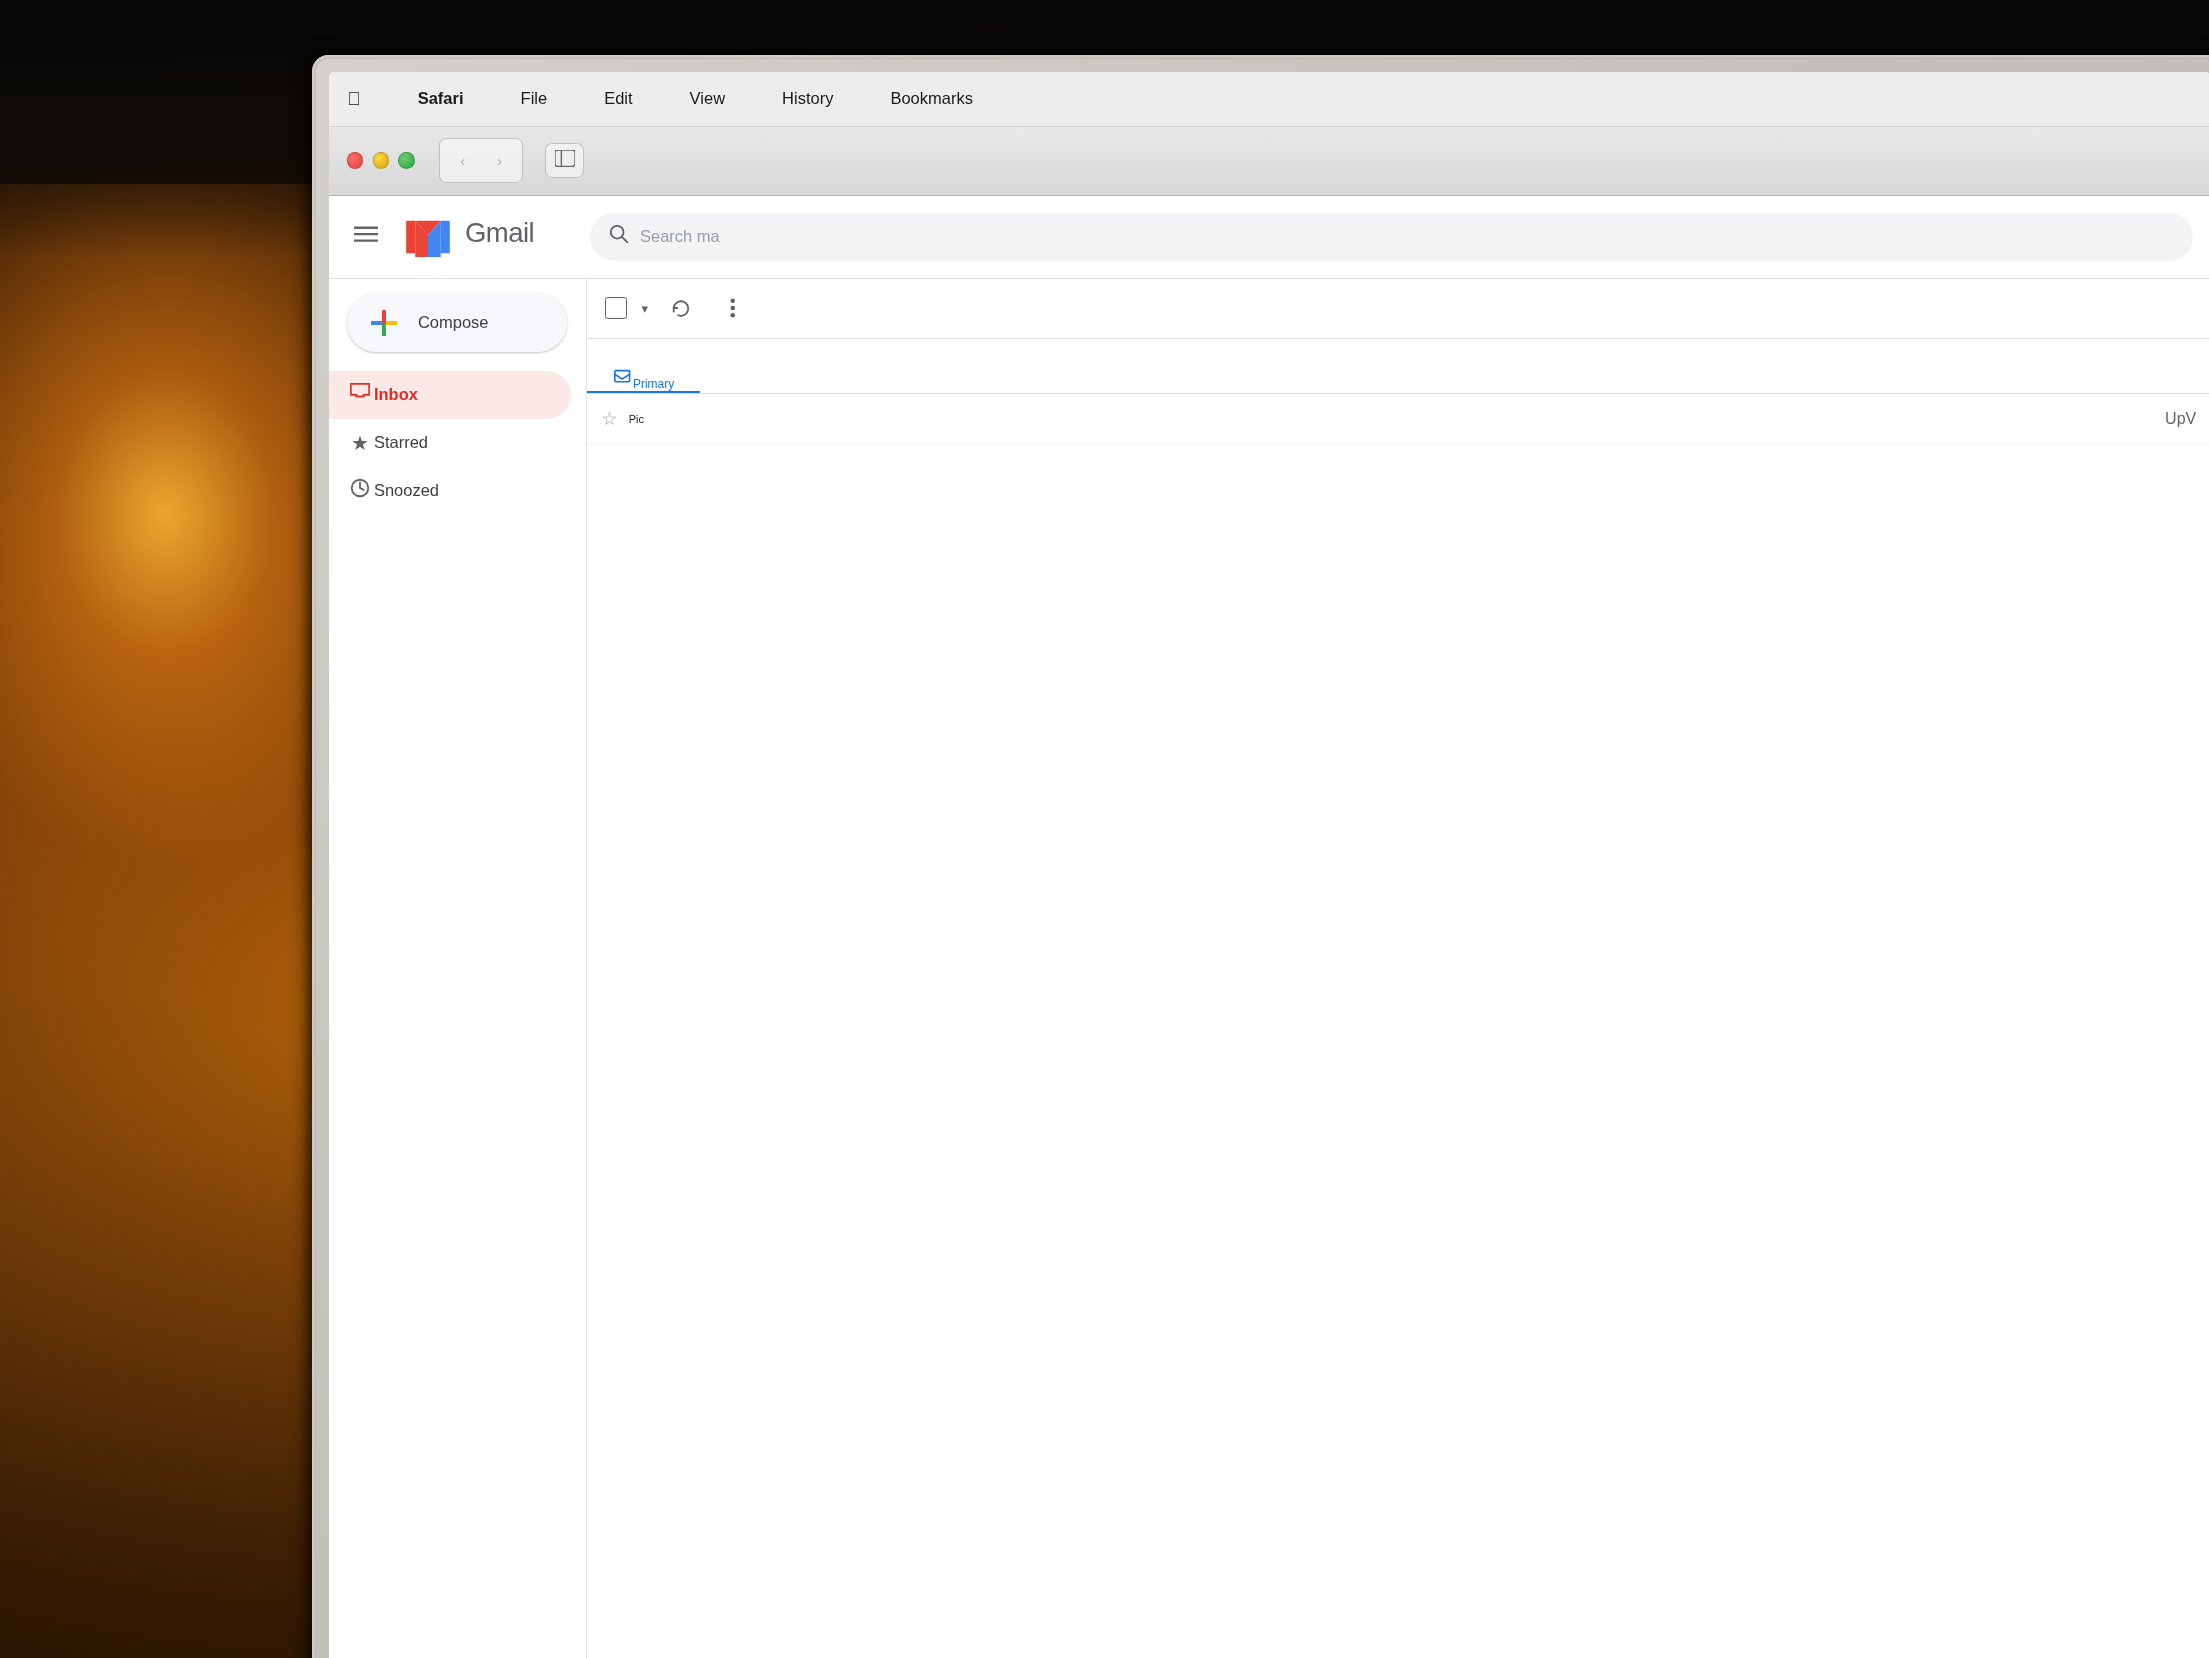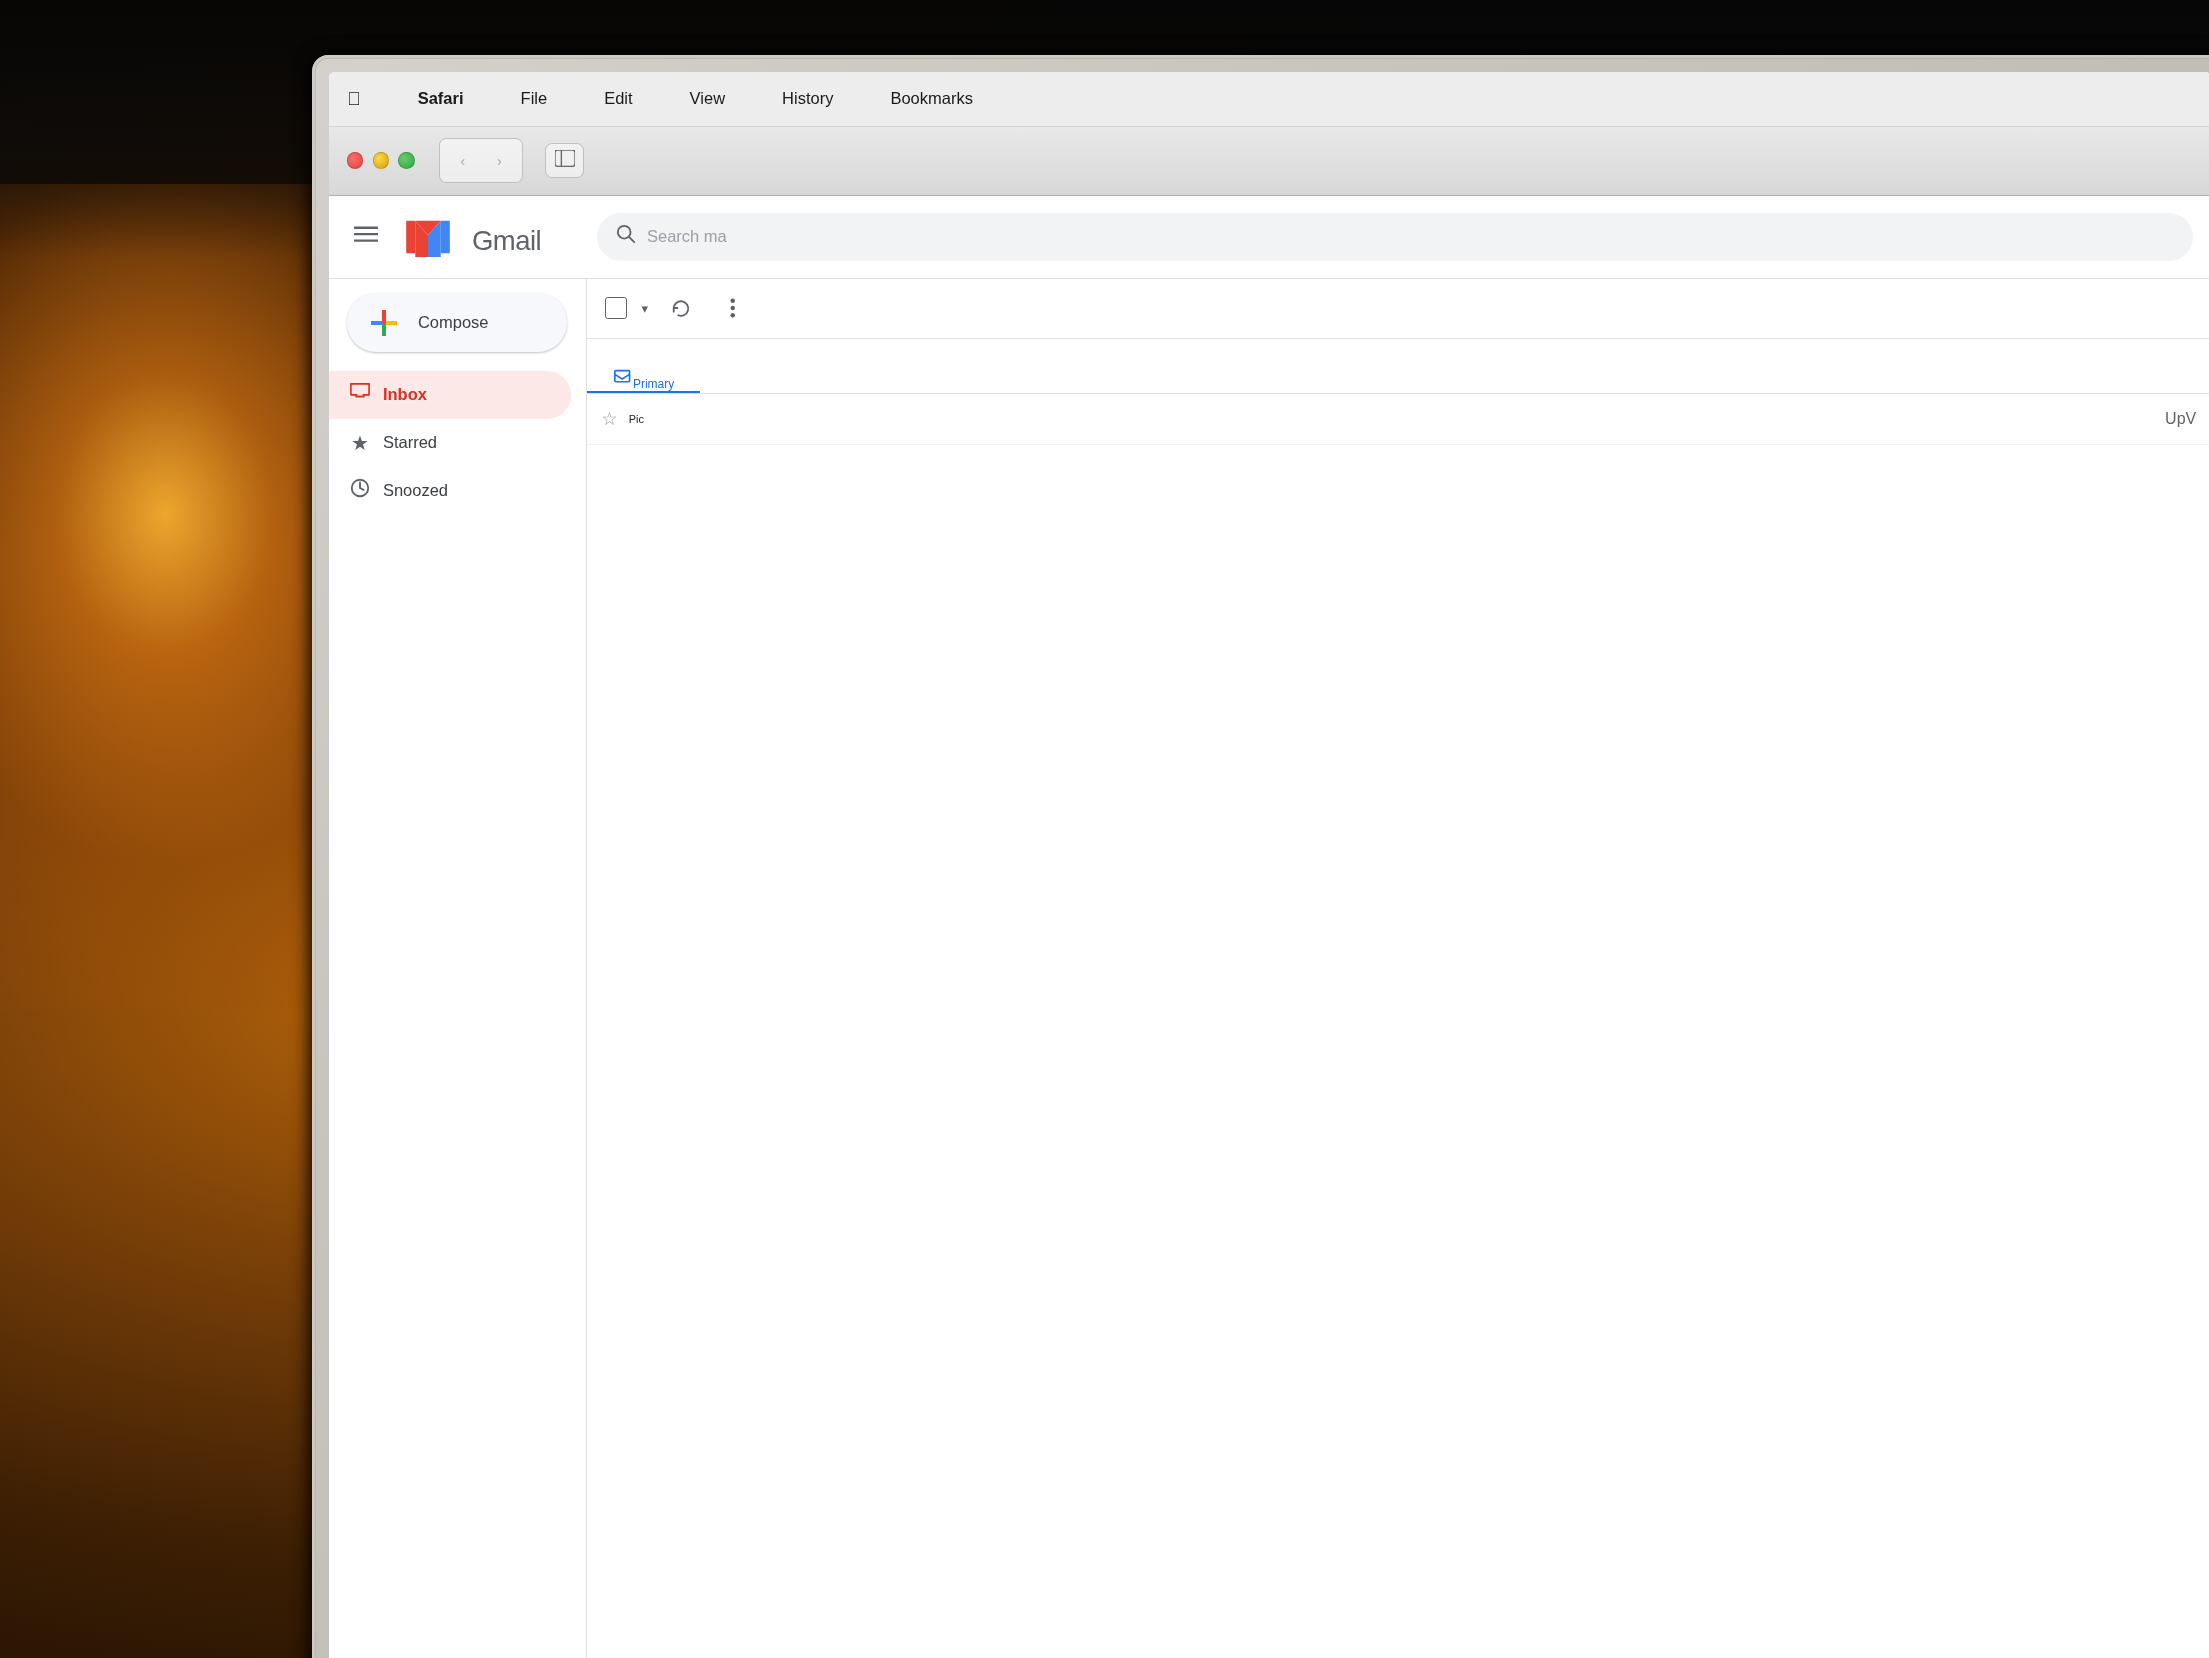--- a/index.html
+++ b/index.html
@@ -239,22 +239,22 @@
 
     .hamburger-icon {
       font-size: 20px;
       color: #555;
       cursor: pointer;
       padding: 7.3px;
     }
 
     .gmail-logo {
       display: flex;
-      align-items: flex-end;
-      gap: 20px;
+      align-items: flex-start;
+      gap: 13px;
     }
 
     .gmail-text {
       font-size: 27.5px;
       font-weight: 400;
       color: #5f6368;
       letter-spacing: -0.5px;
     }
 
     .gmail-search {
@@ -340,21 +340,21 @@
       margin-left: -1.8px;
       background: linear-gradient(to bottom, #EA4335 0%, #EA4335 50%, #34A853 50%, #34A853 100%);
     }
 
     
     .sidebar-item {
       display: flex;
       align-items: center;
       height: 48px;
       padding: 0 18.4px;
-      gap: 10px;
+      gap: 1px;
       cursor: pointer;
       border-radius: 0 26px 26px 0;
       margin-right: 14.7px;
     }
 
     .sidebar-item.active {
       background: #fce8e6;
     }
 
     .sidebar-item-icon {

